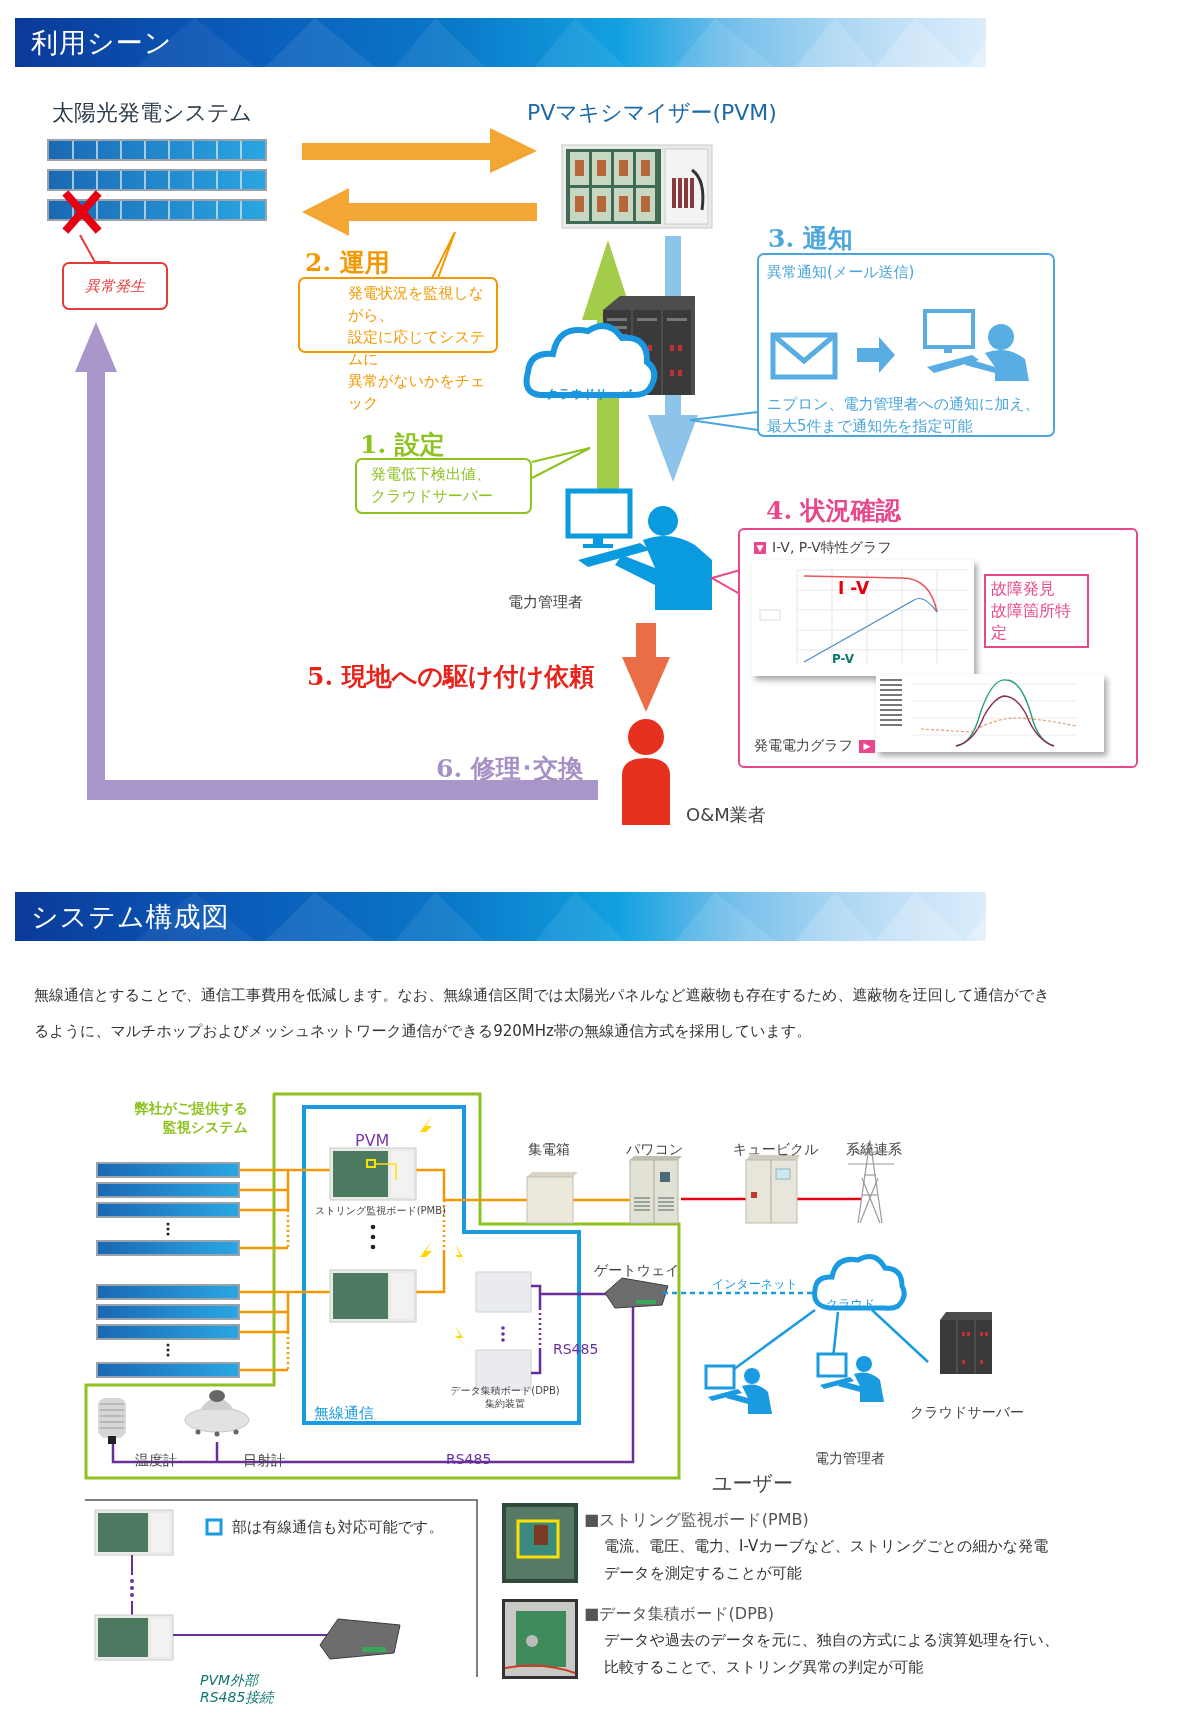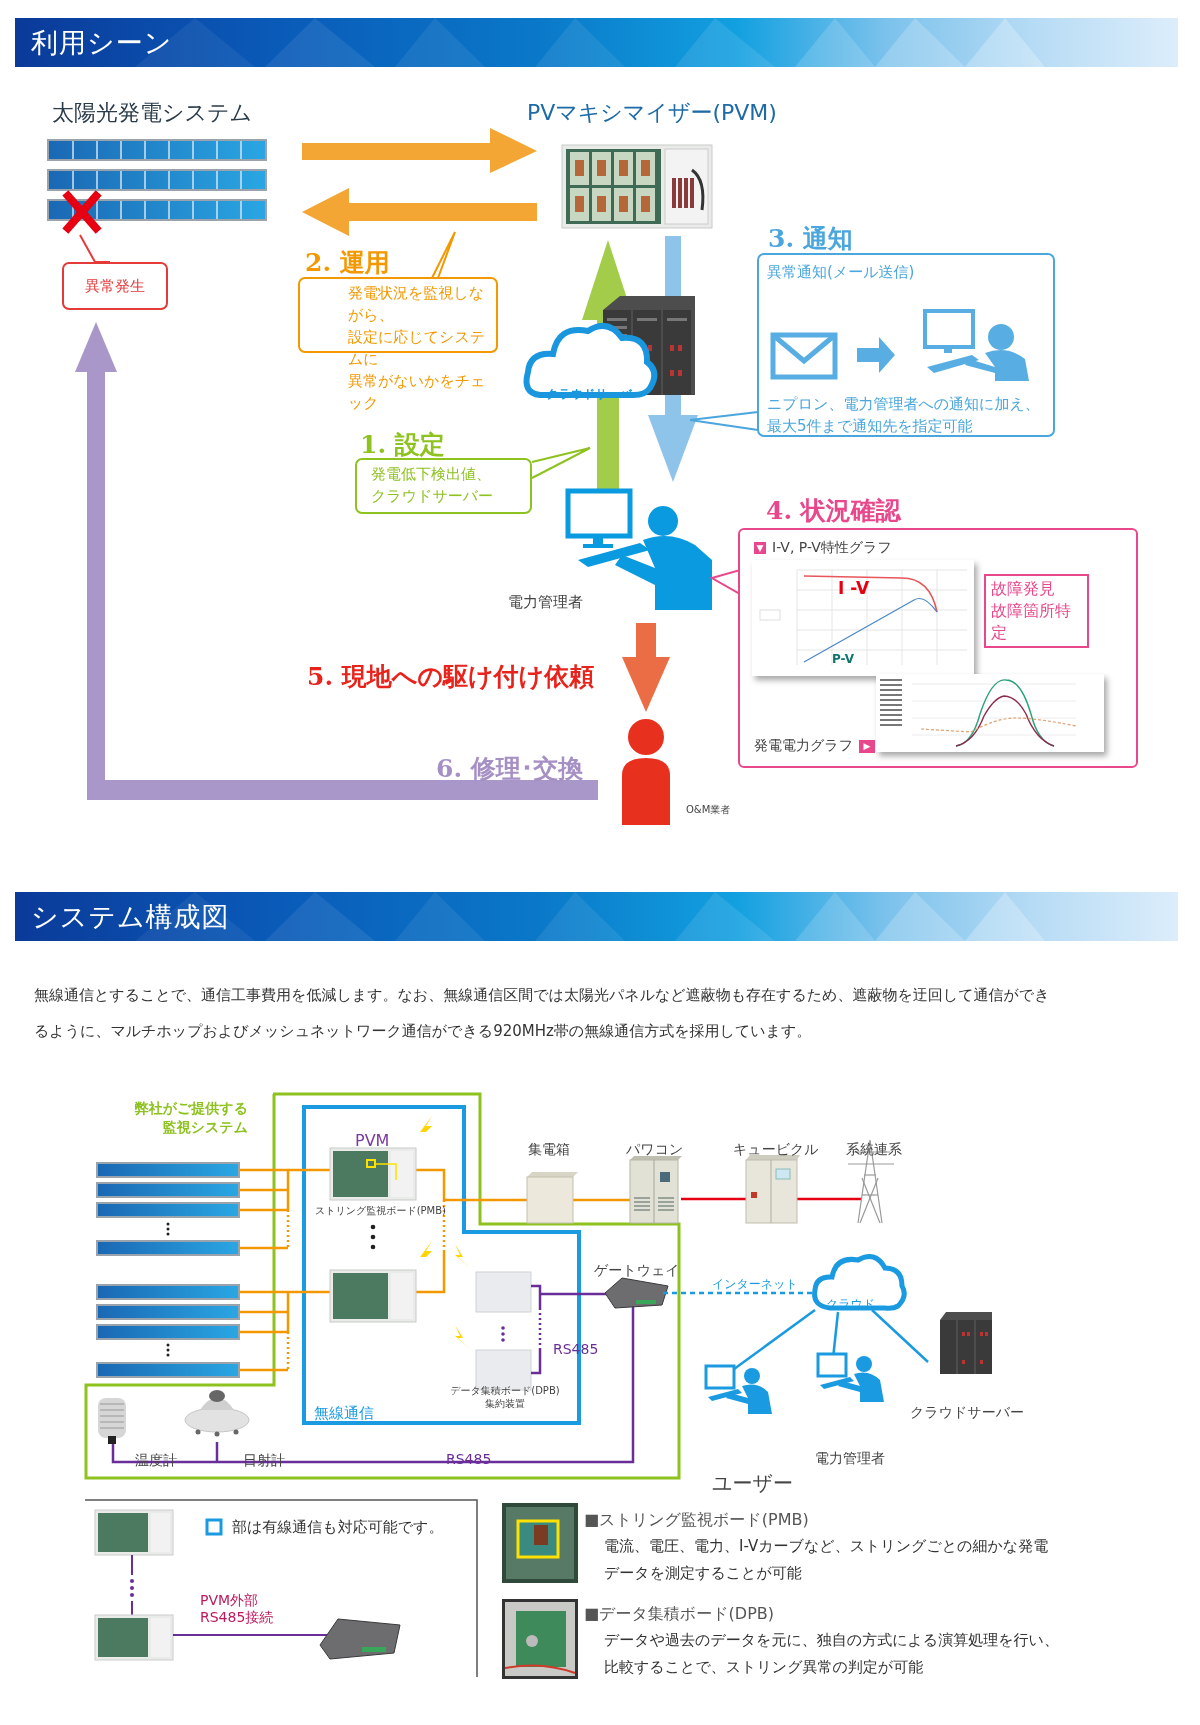--- a/index.html
+++ b/index.html
@@ -1,18 +1,18 @@
 <!DOCTYPE html>
 <html><head>
 <meta charset="utf-8">
 <style>
   html,body{margin:0;padding:0;background:#fff;}
   body{width:1200px;height:1725px;position:relative;overflow:hidden;font-family:"DejaVu Sans","Liberation Sans",sans-serif;color:#333;}
   .abs{position:absolute;}
-  .banner{position:absolute;left:15px;width:1163px;height:49px;overflow:hidden;
+  .banner{position:absolute;left:15px;width:971px;height:49px;overflow:hidden;
     background:linear-gradient(90deg,#0b3a99 0%,#0a5ab8 22%,#0a78c8 45%,#12a0e0 62%,#7cc2ec 75%,#b8dcf5 88%,#dcedfb 100%);}
   .banner svg{position:absolute;left:0;top:0;}
   .banner-title{position:absolute;left:16px;top:7px;color:#fff;font-size:27px;letter-spacing:1px;font-family:"DejaVu Sans",sans-serif;}
   .h-dark{font-size:22px;color:#2a3b4a;}
   .h-blue{font-size:22px;color:#1d6aa6;}
   .step{font-family:"DejaVu Serif","Liberation Serif",serif;font-weight:bold;font-size:25px;}
   .bubble{position:absolute;border:2px solid;border-radius:7px;background:#fff;font-size:15px;line-height:24px;padding:3px 8px;box-sizing:border-box;}
   .small{font-size:15px;color:#444;}
   .para{font-size:15px;color:#333;line-height:36px;}
   .note{font-size:15px;color:#333;line-height:27px;}
@@ -181,21 +181,21 @@
   <polygon points="636,623 656,623 656,657 670,657 646,712 622,657 636,657" fill="#eb6d45"></polygon>
 
   <g fill="#e8301f">
     <circle cx="646" cy="737" r="18"></circle>
     <path d="M622,825 L622,775 Q622,758 646,758 Q670,758 670,775 L670,825 Z"></path>
   </g>
 
   <polygon points="598,780 598,800 87,800 87,372 75,372 96,322 117,372 105,372 105,780" fill="#a897c8"></polygon>
 </svg>
 
-<div class="bubble" style="left:62px;top:262px;width:106px;height:48px;border-color:#e53a3a;color:#e53a3a;text-align:center;line-height:38px;">
+<div class="bubble" style="left:62px;top:262px;width:106px;height:48px;border-color:#e53a3a;color:#e53a3a;text-align:center;line-height:38px;font-style:italic;">
   <span>異常発生</span>
 </div>
 
 <div class="abs step" style="left:305px;top:246px;color:#f39800;">2. 運用</div>
 <div class="bubble" style="left:298px;top:277px;width:200px;height:76px;border-color:#f39800;color:#f39800;line-height:22px;padding-left:48px;">
   <div>発電状況を監視しながら、</div>
   <div>設定に応じてシステムに</div>
   <div>異常がないかをチェック</div>
 </div>
 
@@ -287,21 +287,21 @@
     <path d="M45,55 L95,58 Q120,44 140,44 Q160,44 200,52" stroke="#e0a070" stroke-width="1.2" fill="none" stroke-dasharray="3 2"></path>
   </svg>
   <div class="abs" style="left:14px;top:207px;font-size:14px;color:#444;display:flex;align-items:center;gap:6px;">
     <span>発電電力グラフ</span>
     <span style="width:16px;height:13px;background:#e9478b;color:#fff;font-size:9px;line-height:13px;text-align:center;display:inline-block;">▶</span>
   </div>
 </div>
 
 <div class="abs step" style="left:307px;top:660px;color:#e8231c;">5. 現地への駆け付け依頼</div>
 <div class="abs step" style="left:436px;top:752px;color:#a58fc4;">6. 修理･交換</div>
-<div class="abs small" style="left:686px;top:803px;font-size:10px;">O&amp;M業者</div>
+<div class="abs small" style="left:686px;top:803px;font-size:18px;">O&amp;M業者</div>
 
 <div class="banner" style="top:892px;">
   <svg width="1163" height="49">
     <polygon points="180,0 240,49 120,49" fill="#ffffff" opacity="0.06"></polygon>
     <polygon points="300,0 360,49 250,49" fill="#ffffff" opacity="0.08"></polygon>
     <polygon points="420,0 470,49 380,49" fill="#ffffff" opacity="0.07"></polygon>
     <polygon points="560,0 610,49 520,49" fill="#ffffff" opacity="0.08"></polygon>
     <polygon points="700,0 760,49 660,49" fill="#ffffff" opacity="0.1"></polygon>
     <polygon points="820,0 860,49 780,49" fill="#ffffff" opacity="0.15"></polygon>
     <polygon points="900,0 950,49 860,49" fill="#ffffff" opacity="0.2"></polygon>
@@ -594,21 +594,21 @@
       <rect x="71" y="123" width="19" height="39" fill="#f2f2f2"></rect>
   </g>
   <line x1="93" y1="140" x2="250" y2="140" stroke="#6a2e9a" stroke-width="2"></line>
   <g>
     <polygon points="240,150 258,124 320,130 314,158 250,164" fill="#6d6d70" stroke="#3a3a3c"></polygon>
     <rect x="282" y="152" width="24" height="5" fill="#3aa65a"></rect>
   </g>
   <rect x="127" y="25" width="14" height="14" fill="none" stroke="#1a9ae0" stroke-width="3"></rect>
 </svg>
 <div class="abs" style="left:232px;top:1518px;font-size:15px;color:#333;">部は有線通信も対応可能です。</div>
-<div class="abs" style="left:200px;top:1592px;font-size:14px;color:#be185d;line-height:17px;">
+<div class="abs" style="left:200px;top:1672px;font-size:14px;color:#0f766e;line-height:17px;font-style:italic;">
   <div>PVM外部</div>
   <div>RS485接続</div>
 </div>
 
 <svg class="abs" style="left:502px;top:1503px;" width="76" height="176">
   <g>
     <rect x="0" y="0" width="76" height="80" fill="#2f4a3a"></rect>
     <rect x="4" y="4" width="68" height="72" fill="#567a66"></rect>
     <rect x="16" y="18" width="40" height="36" fill="#3b8a80" stroke="#ffe100" stroke-width="3"></rect>
     <rect x="32" y="22" width="14" height="20" fill="#7a3b22"></rect>

